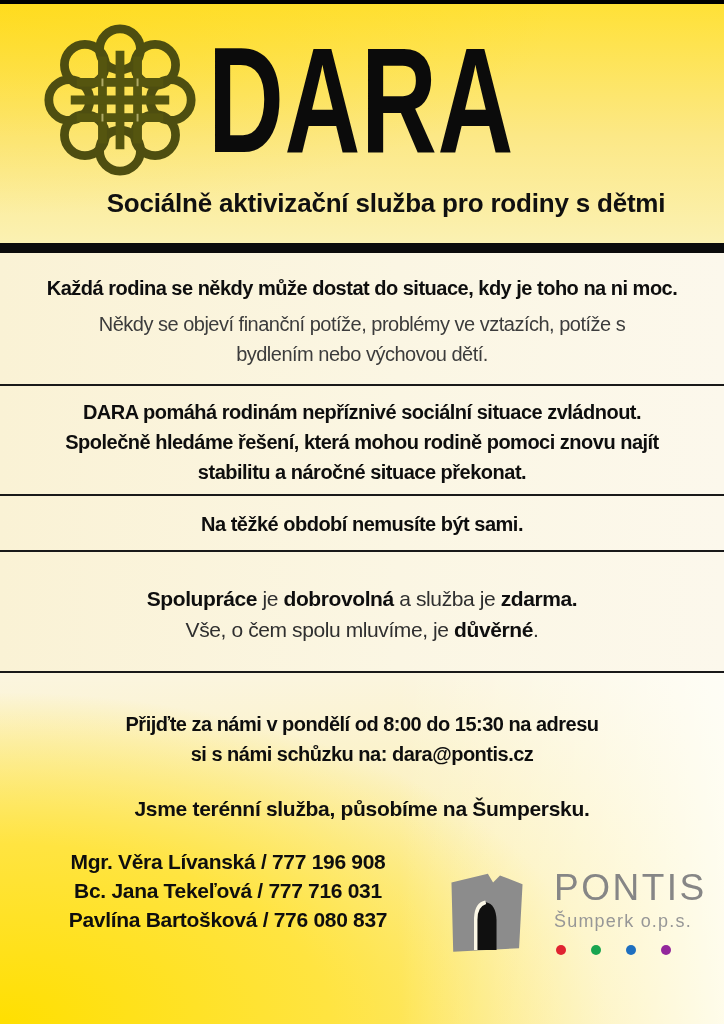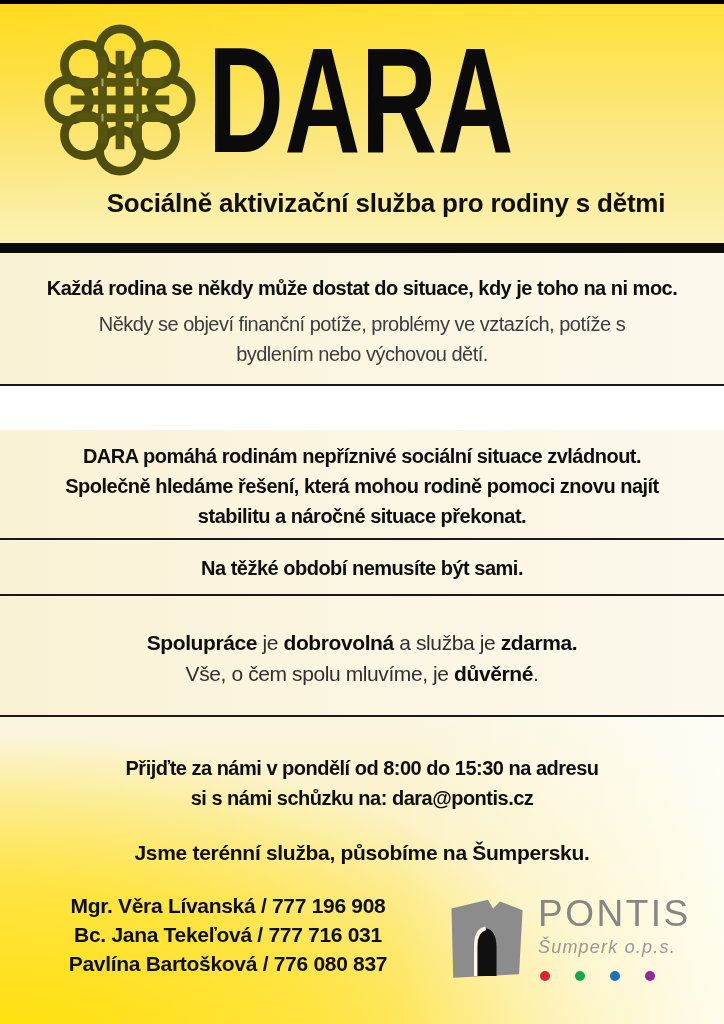--- a/index.html
+++ b/index.html
@@ -27,44 +27,44 @@
     text-align:center;font-size:26px;font-weight:700;color:#101010;
     margin-top:10px;letter-spacing:-.2px;white-space:nowrap;margin-left:48px;
   }
   
   .bar-thick{height:10px;background:#0b0b0b;}
   .sec{
     box-sizing:border-box;text-align:center;border-bottom:2px solid #191919;
     background:linear-gradient(90deg,#faf2d5 0%,#fbf6e3 55%,#fcf8ec 100%);
   }
   .sec1{height:133px;padding-top:20px;}
-  .sec2{height:110px;padding-top:11px;margin-top:44px;}
+  .sec2{height:110px;padding-top:11px;}
   .sec3{height:56px;padding-top:13px;}
   .sec4{height:121px;padding-top:31px;}
   .bline{font-size:20px;font-weight:700;line-height:30px;letter-spacing:-.5px;color:#0e0e0e;white-space:nowrap;}
   .gline{font-size:20px;font-weight:400;line-height:30px;letter-spacing:-.5px;color:#3c3c3c;white-space:nowrap;}
   .sec1 .bline{margin-bottom:6px;}
   .mix{font-size:21px;line-height:31px;letter-spacing:-.4px;color:#2f2f2f;white-space:nowrap;}
   .mix .b{font-weight:700;color:#0e0e0e;}
   
   .footer{
     height:351px;box-sizing:border-box;padding-top:36px;text-align:center;
     background:
       linear-gradient(90deg, rgba(255,255,255,0) 55%, rgba(255,255,250,.85) 100%),
       radial-gradient(120% 135% at 0% 100%, #ffdf00 0%, #ffe441 38%, rgba(255,228,65,0) 70%),
       linear-gradient(180deg,#fbf5df 0%,#fcefad 60%,#fcea8f 100%);
   }
   .invite div{font-size:20px;font-weight:700;line-height:30px;letter-spacing:-.5px;white-space:nowrap;}
   .field{margin-top:28px;font-size:21px;font-weight:700;letter-spacing:-.3px;white-space:nowrap;}
   .bottom-row{display:flex;align-items:flex-start;margin-top:26px;padding-left:8px;}
   .contacts{flex:0 0 440px;font-size:21px;font-weight:700;line-height:29px;letter-spacing:-.3px;}
-  .pontis{flex:1;display:flex;align-items:flex-start;gap:12px;padding-top:4px;text-align:left;}
+  .pontis{flex:1;display:flex;align-items:flex-start;gap:28px;padding-top:4px;text-align:left;margin-top:18px;}
   .arch{width:78px;height:84px;flex:0 0 auto;display:block;}
   .pontis-name{font-size:37px;font-weight:400;color:#868686;letter-spacing:2.5px;line-height:1.05;}
-  .pontis-sub{font-size:18px;font-weight:400;color:#979797;letter-spacing:1.2px;margin-top:3px;font-style:italic;}
+  .pontis-sub{font-size:18px;font-weight:400;color:#979797;letter-spacing:1.2px;margin-top:3px;}
   .dots{display:flex;gap:25px;margin-top:13px;padding-left:2px;}
   .dot{width:10px;height:10px;border-radius:50%;}
 </style>
 </head>
 <body>
 
 <div class="page">
 
   <div class="topline"></div>
 

